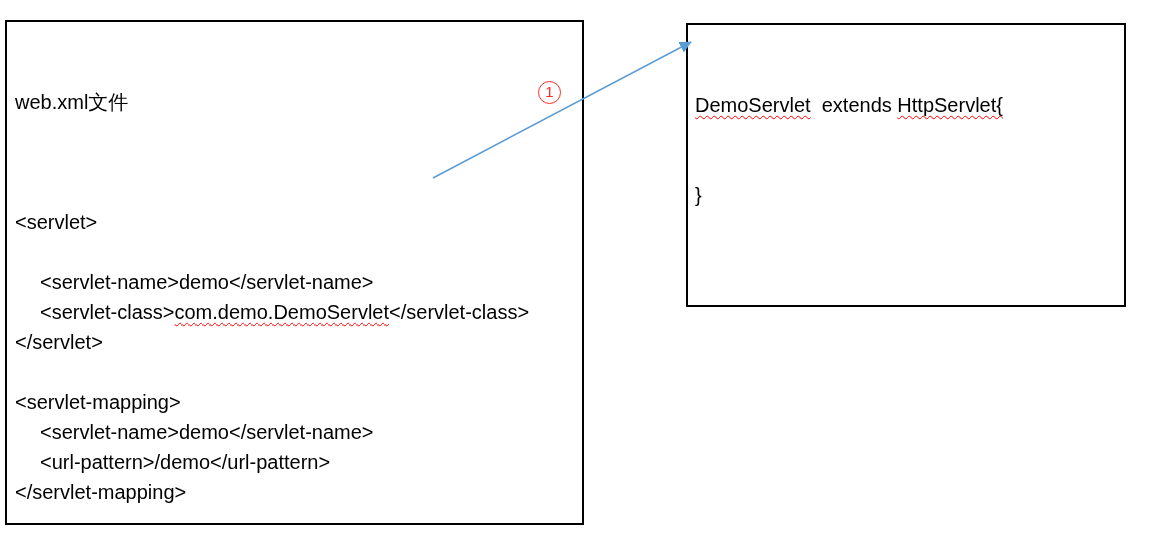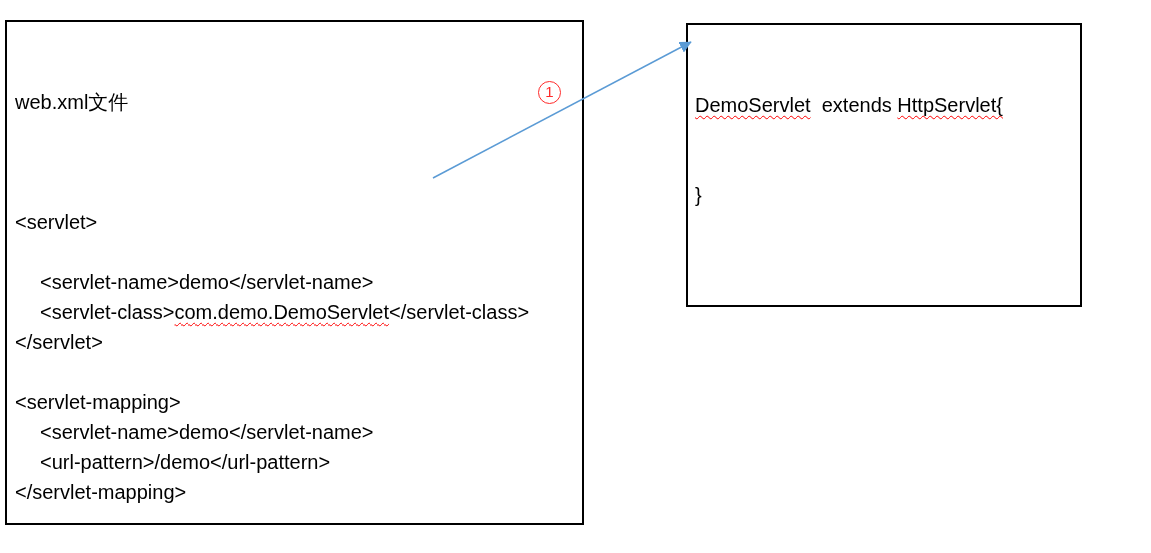--- a/index.html
+++ b/index.html
@@ -31,21 +31,21 @@
     line-height: 30px;
     white-space: pre;
   }
   .webxml-box {
     left: 5px; top: 20px;
     width: 579px; height: 505px;
     padding: 5px 8px;
   }
   .class-box {
     left: 686px; top: 23px;
-    width: 396px; height: 284px;
+    width: 440px; height: 284px;
     padding: 5px 7px;
   }
   .code-line { height: 30px; }
   .code-line.indent { padding-left: 25px; }
   .wavy {
     text-decoration: underline;
     text-decoration-style: wavy;
     text-decoration-color: var(--spellcheck-red);
     text-decoration-thickness: 1px;
     text-decoration-skip-ink: none;

